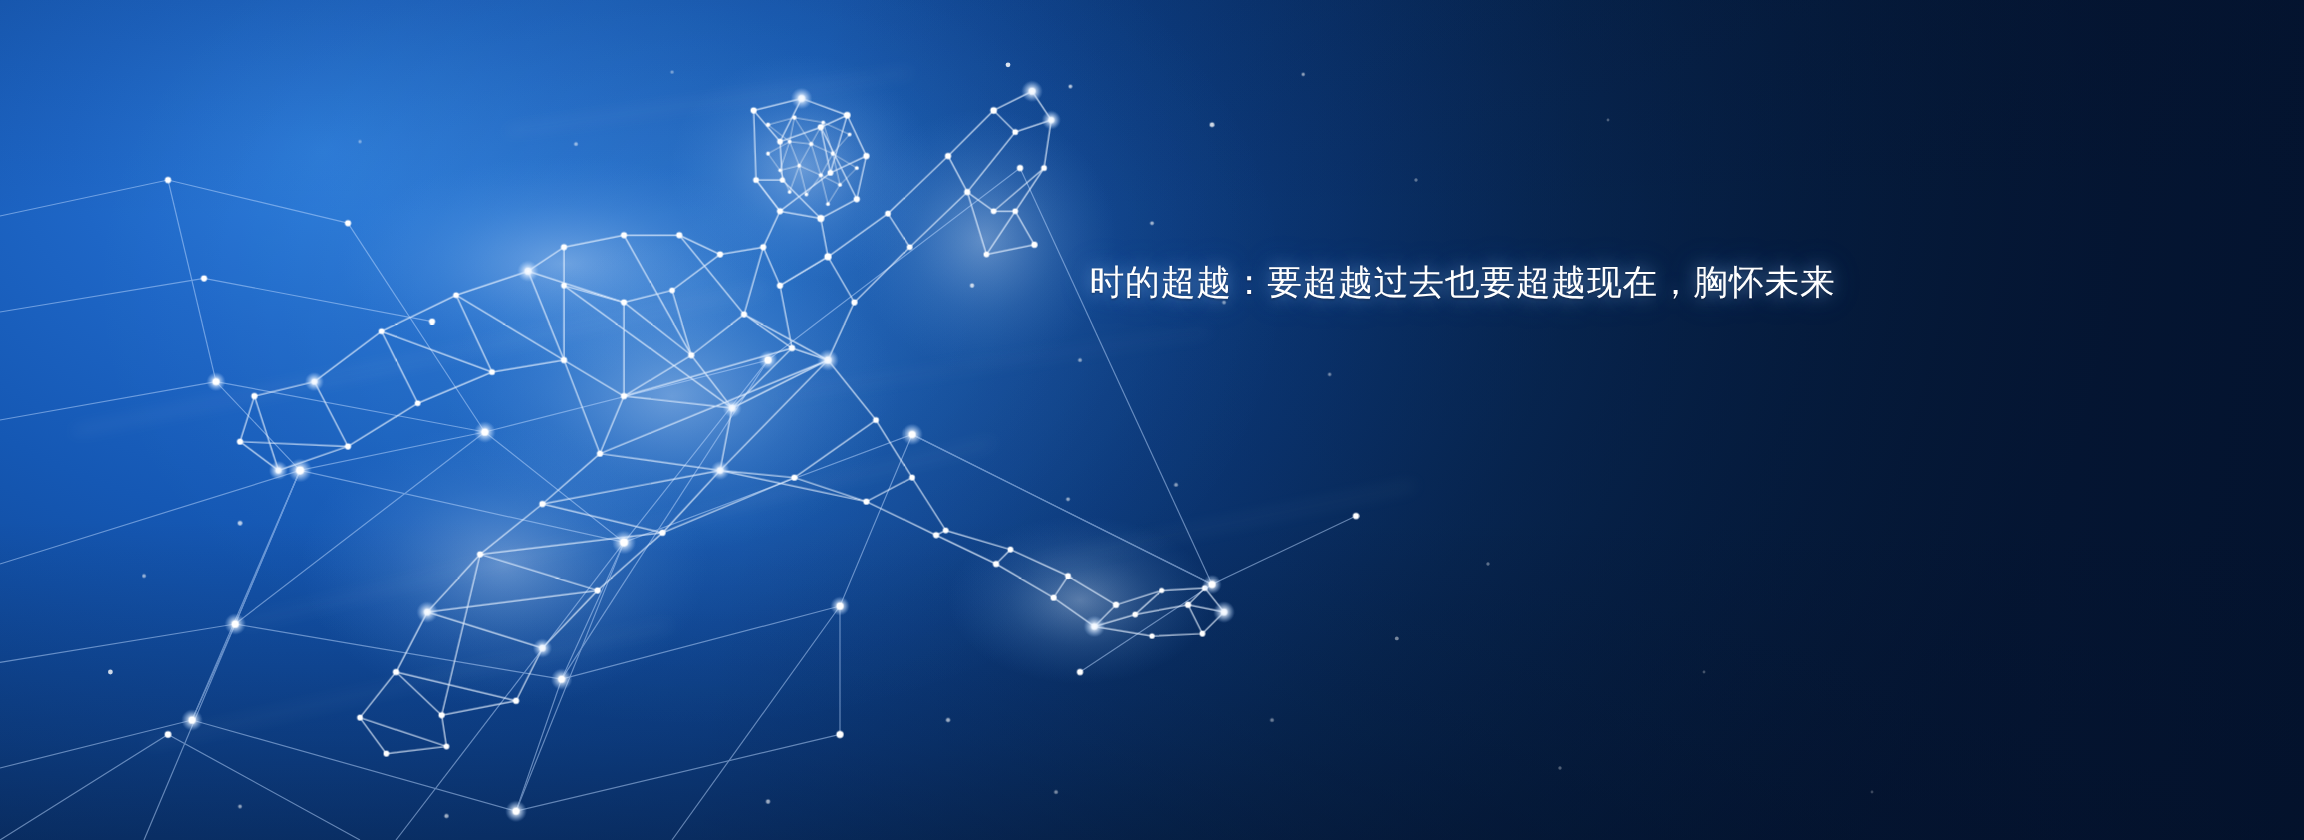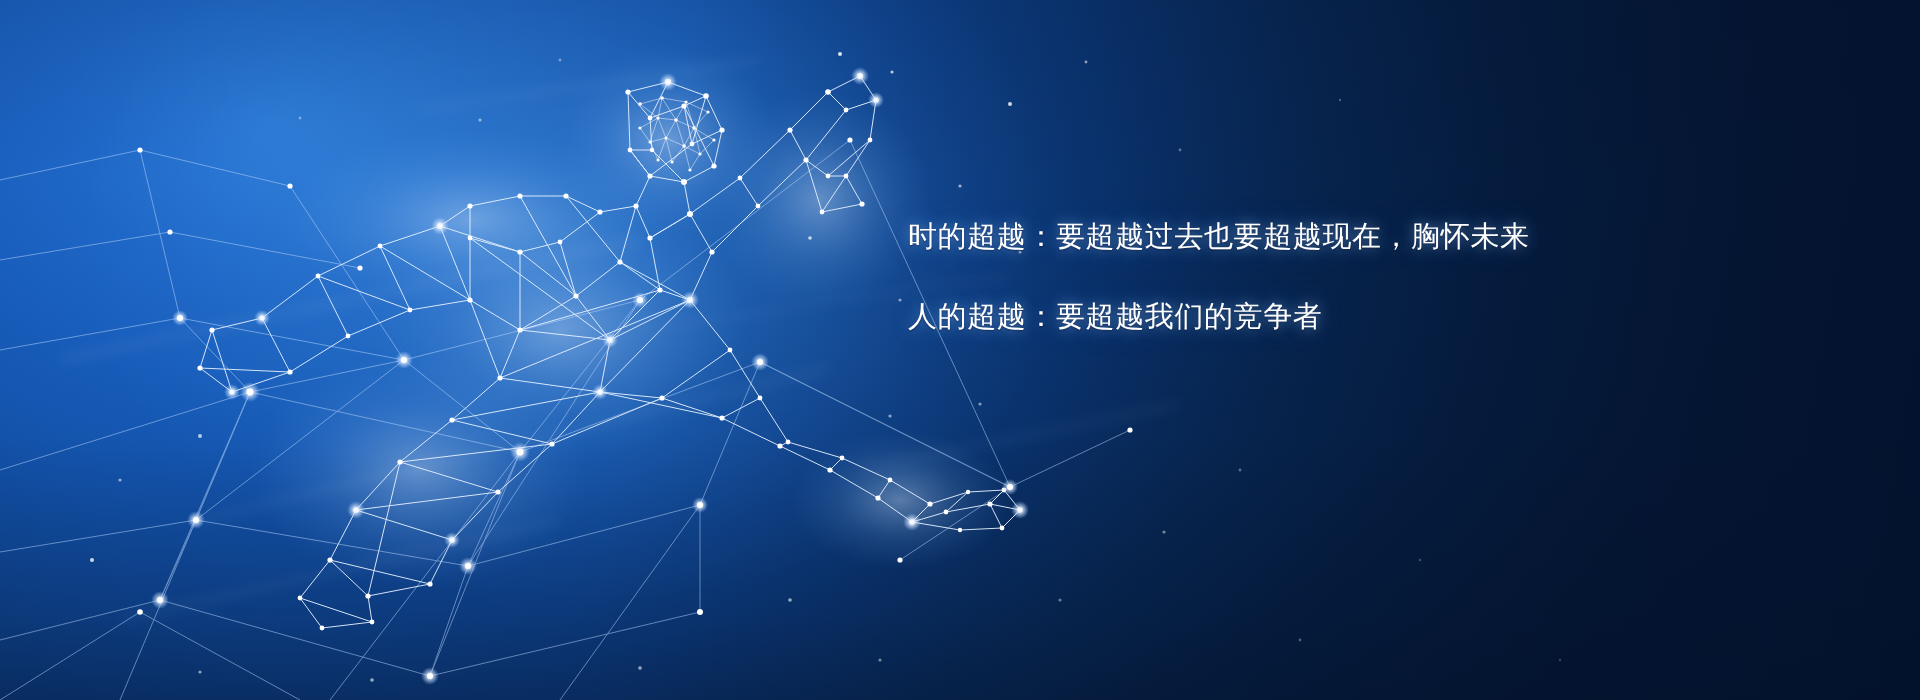--- a/index.html
+++ b/index.html
@@ -472,16 +472,15 @@
       <circle cx="1420" cy="560" r="1.2" opacity="0.25"></circle>
       <circle cx="1560" cy="660" r="1.2" opacity="0.22"></circle>
       <circle cx="880" cy="660" r="1.6" opacity="0.45"></circle>
       <circle cx="1180" cy="150" r="1.4" opacity="0.35"></circle>
       <circle cx="1340" cy="100" r="1.2" opacity="0.28"></circle>
     </g>
   </svg>
 
   <div class="text-block">
     <div class="text-line">时的超越：要超越过去也要超越现在，胸怀未来</div>
-    <div class="text-line">人的超越：要超越我们的竞争者</div>
   </div>
 
 </div>
 
 </body></html>

